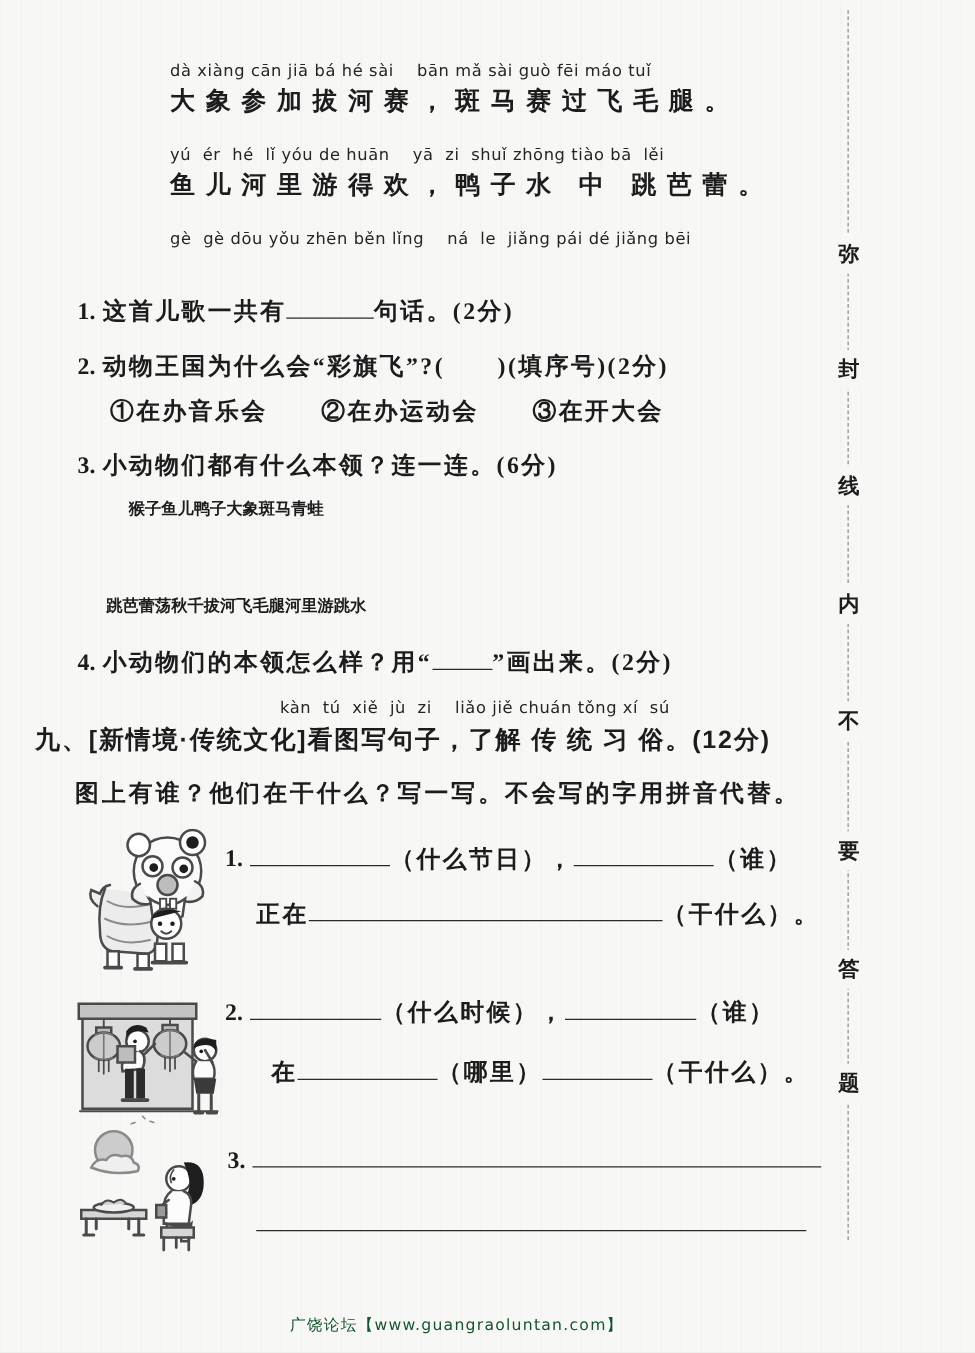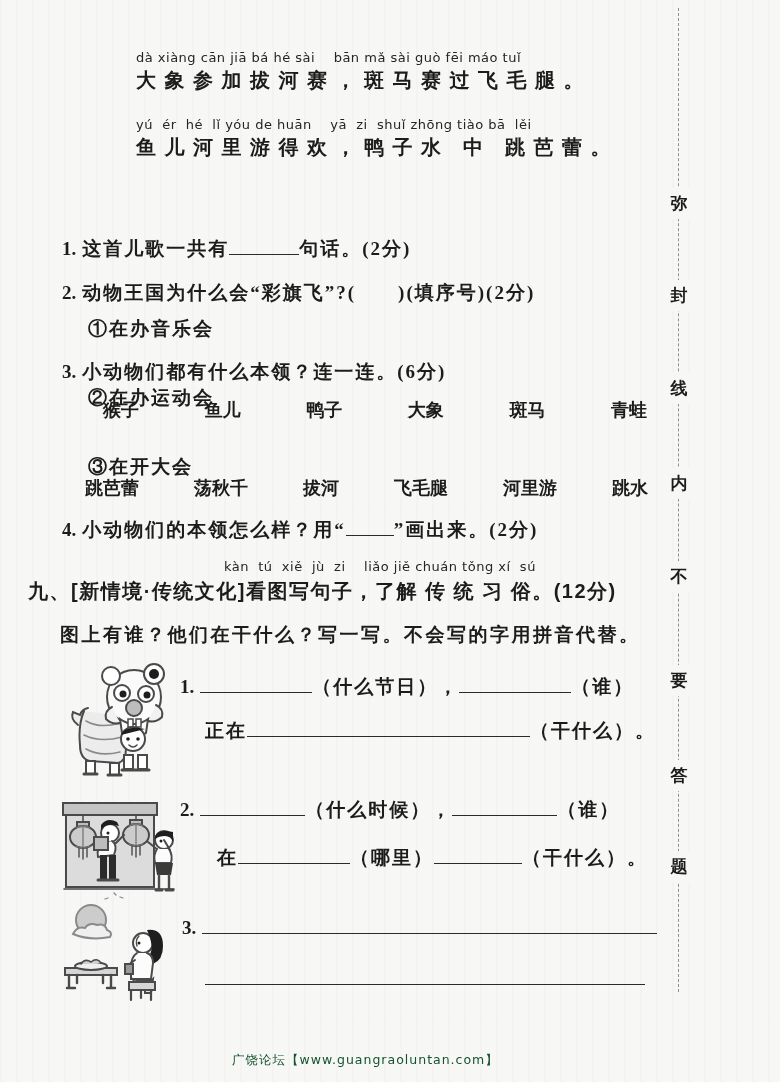--- a/index.html
+++ b/index.html
@@ -21,22 +21,22 @@
   .hanzi {
     font-size:20px; font-weight:600; letter-spacing:8.5px; white-space:pre; margin-top:2px;
   }
   .qline { font-size:19px; font-weight:600; letter-spacing:2px; white-space:nowrap; }
   .qnum  { font-weight:700; letter-spacing:0; padding-right:6px; }
   .blank {
     display:inline-block; height:1.02em; vertical-align:baseline;
     border-bottom:1.7px solid #2a2a2a;
   }
   .match-row {
-    display:flex; justify-content:space-between;
-    font-size:18px; font-weight:600; white-space:nowrap;
+    display:flex; 
+    font-size:13px; font-weight:600; white-space:nowrap;
   }
   .options-row { display:flex; gap:43px; font-size:19px; font-weight:600; letter-spacing:2px; white-space:nowrap; }
   .s9-heading {
     font-family:"Liberation Sans","DejaVu Sans",sans-serif;
     font-size:20px; font-weight:700; letter-spacing:1.5px; white-space:pre;
   }
   .seal-line { border-left:1.6px dashed #8f8f8f; width:0; }
   .seal-char {
     position:absolute; left:667px; width:24px; text-align:center;
     background:#f7f7f5; font-size:17px; font-weight:600; padding:4px 0; z-index:2;
@@ -54,30 +54,31 @@
 
   <div class="abs" style="left:136px; top:50px;">
     <div class="pinyin">dà xiàng cān jiā bá hé sài    bān mǎ sài guò fēi máo tuǐ</div>
     <div class="hanzi">大象参加拔河赛，斑马赛过飞毛腿。</div>
   </div>
   <div class="abs" style="left:136px; top:117px;">
     <div class="pinyin">yú  ér  hé  lǐ yóu de huān    yā  zi  shuǐ zhōng tiào bā  lěi</div>
     <div class="hanzi">鱼儿河里游得欢，鸭子水 中 跳芭蕾。</div>
   </div>
   <div class="abs" style="left:136px; top:184px;">
+    <div class="pinyin">gè  gè dōu yǒu zhēn běn lǐng    ná  le  jiǎng pái dé jiǎng bēi</div>
   </div>
 
   <div class="abs qline" style="left:62px; top:236px;">
     <span class="qnum">1.</span><span>这首儿歌一共有</span><span class="blank" style="width:70px;"></span><span>句话。(2分)</span>
   </div>
 
   <div class="abs qline" style="left:62px; top:280px;">
     <span class="qnum">2.</span><span>动物王国为什么会“彩旗飞”?(　　)(填序号)(2分)</span>
   </div>
-  <div class="abs options-row" style="left:88px; top:316px;flex-direction:column;">
+  <div class="abs options-row" style="left:88px; top:316px;">
     <span>①在办音乐会</span>
     <span>②在办运动会</span>
     <span>③在开大会</span>
   </div>
 
   <div class="abs qline" style="left:62px; top:359px;">
     <span class="qnum">3.</span><span>小动物们都有什么本领？连一连。(6分)</span>
   </div>
   <div class="abs match-row" style="left:103px; top:398px; width:544px;">
     <span>猴子</span>

